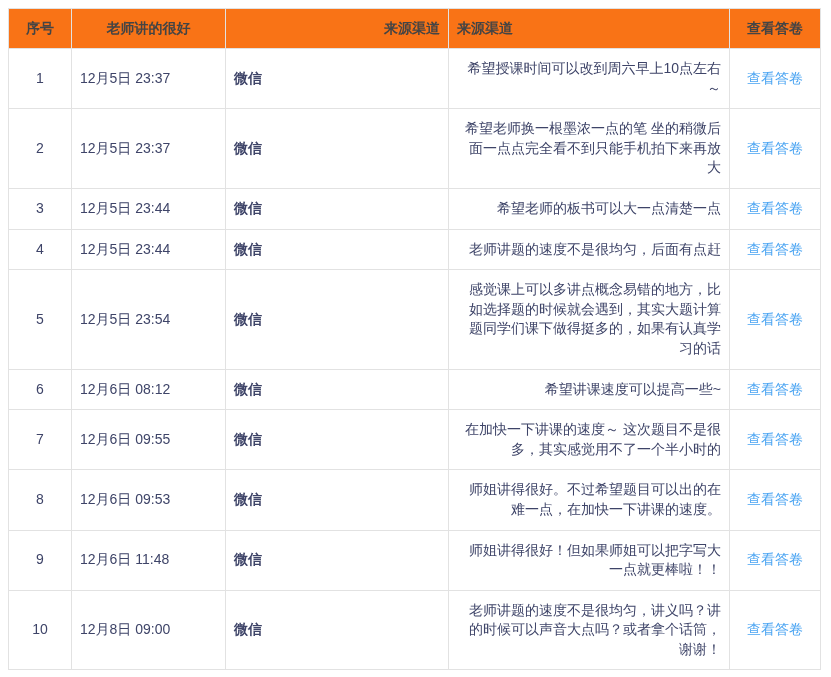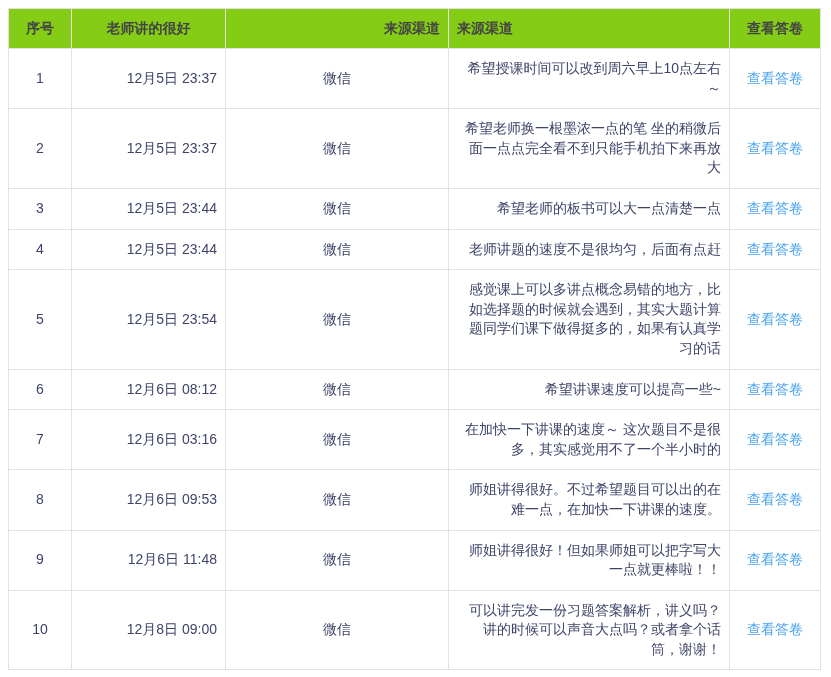--- a/index.html
+++ b/index.html
@@ -27,38 +27,38 @@
   table.answers col.c-view    { width: 91px; }
 
   table.answers th,
   table.answers td {
     border: 1px solid #e2e2e2;
     font-size: 14px;
     vertical-align: middle;
     box-sizing: border-box;
   }
   table.answers thead th {
-    background: #84cc16;
+    background: #f97316;
     color: #444444;
     font-weight: bold;
     height: 40px;
     padding: 0 8px;
   }
   th.a-center { text-align: center; }
   th.a-left   { text-align: right; padding-left: 13px; }
   th.col-text { text-align: left; padding-left: 10px; }
 
   table.answers td {
     padding: 10px 8px;
     color: #3e4468;
     line-height: 1.4;
   }
   td.cell-index { text-align: center; }
-  td.cell-time  { text-align: right; }
-  td.cell-channel { text-align: center; padding-left: 13px; }
+  td.cell-time  { text-align: left; }
+  td.cell-channel { text-align: left; padding-left: 13px; font-weight: bold; }
   td.cell-text {
     text-align: right;
     padding: 10px 9px 10px 10px;
     color: #444444;
   }
   td.cell-view { text-align: center; }
   a.view-link {
     color: #4aa4f2;
     text-decoration: none;
     cursor: pointer;
@@ -123,21 +123,21 @@
         </tr>
         <tr>
           <td class="cell-index">6</td>
           <td class="cell-time">12月6日 08:12</td>
           <td class="cell-channel">微信</td>
           <td class="cell-text">希望讲课速度可以提高一些~</td>
           <td class="cell-view"><a class="view-link" href="#">查看答卷</a></td>
         </tr>
         <tr>
           <td class="cell-index">7</td>
-          <td class="cell-time">12月6日 03:16</td>
+          <td class="cell-time">12月6日 09:55</td>
           <td class="cell-channel">微信</td>
           <td class="cell-text">在加快一下讲课的速度～ 这次题目不是很多，其实感觉用不了一个半小时的</td>
           <td class="cell-view"><a class="view-link" href="#">查看答卷</a></td>
         </tr>
         <tr>
           <td class="cell-index">8</td>
           <td class="cell-time">12月6日 09:53</td>
           <td class="cell-channel">微信</td>
           <td class="cell-text">师姐讲得很好。不过希望题目可以出的在难一点，在加快一下讲课的速度。</td>
           <td class="cell-view"><a class="view-link" href="#">查看答卷</a></td>
@@ -146,18 +146,18 @@
           <td class="cell-index">9</td>
           <td class="cell-time">12月6日 11:48</td>
           <td class="cell-channel">微信</td>
           <td class="cell-text">师姐讲得很好！但如果师姐可以把字写大一点就更棒啦！！</td>
           <td class="cell-view"><a class="view-link" href="#">查看答卷</a></td>
         </tr>
         <tr>
           <td class="cell-index">10</td>
           <td class="cell-time">12月8日 09:00</td>
           <td class="cell-channel">微信</td>
-          <td class="cell-text">可以讲完发一份习题答案解析，讲义吗？讲的时候可以声音大点吗？或者拿个话筒，谢谢！</td>
+          <td class="cell-text">老师讲题的速度不是很均匀，讲义吗？讲的时候可以声音大点吗？或者拿个话筒，谢谢！</td>
           <td class="cell-view"><a class="view-link" href="#">查看答卷</a></td>
         </tr>
       </tbody>
   </table>
 </div>
 
 </body></html>

